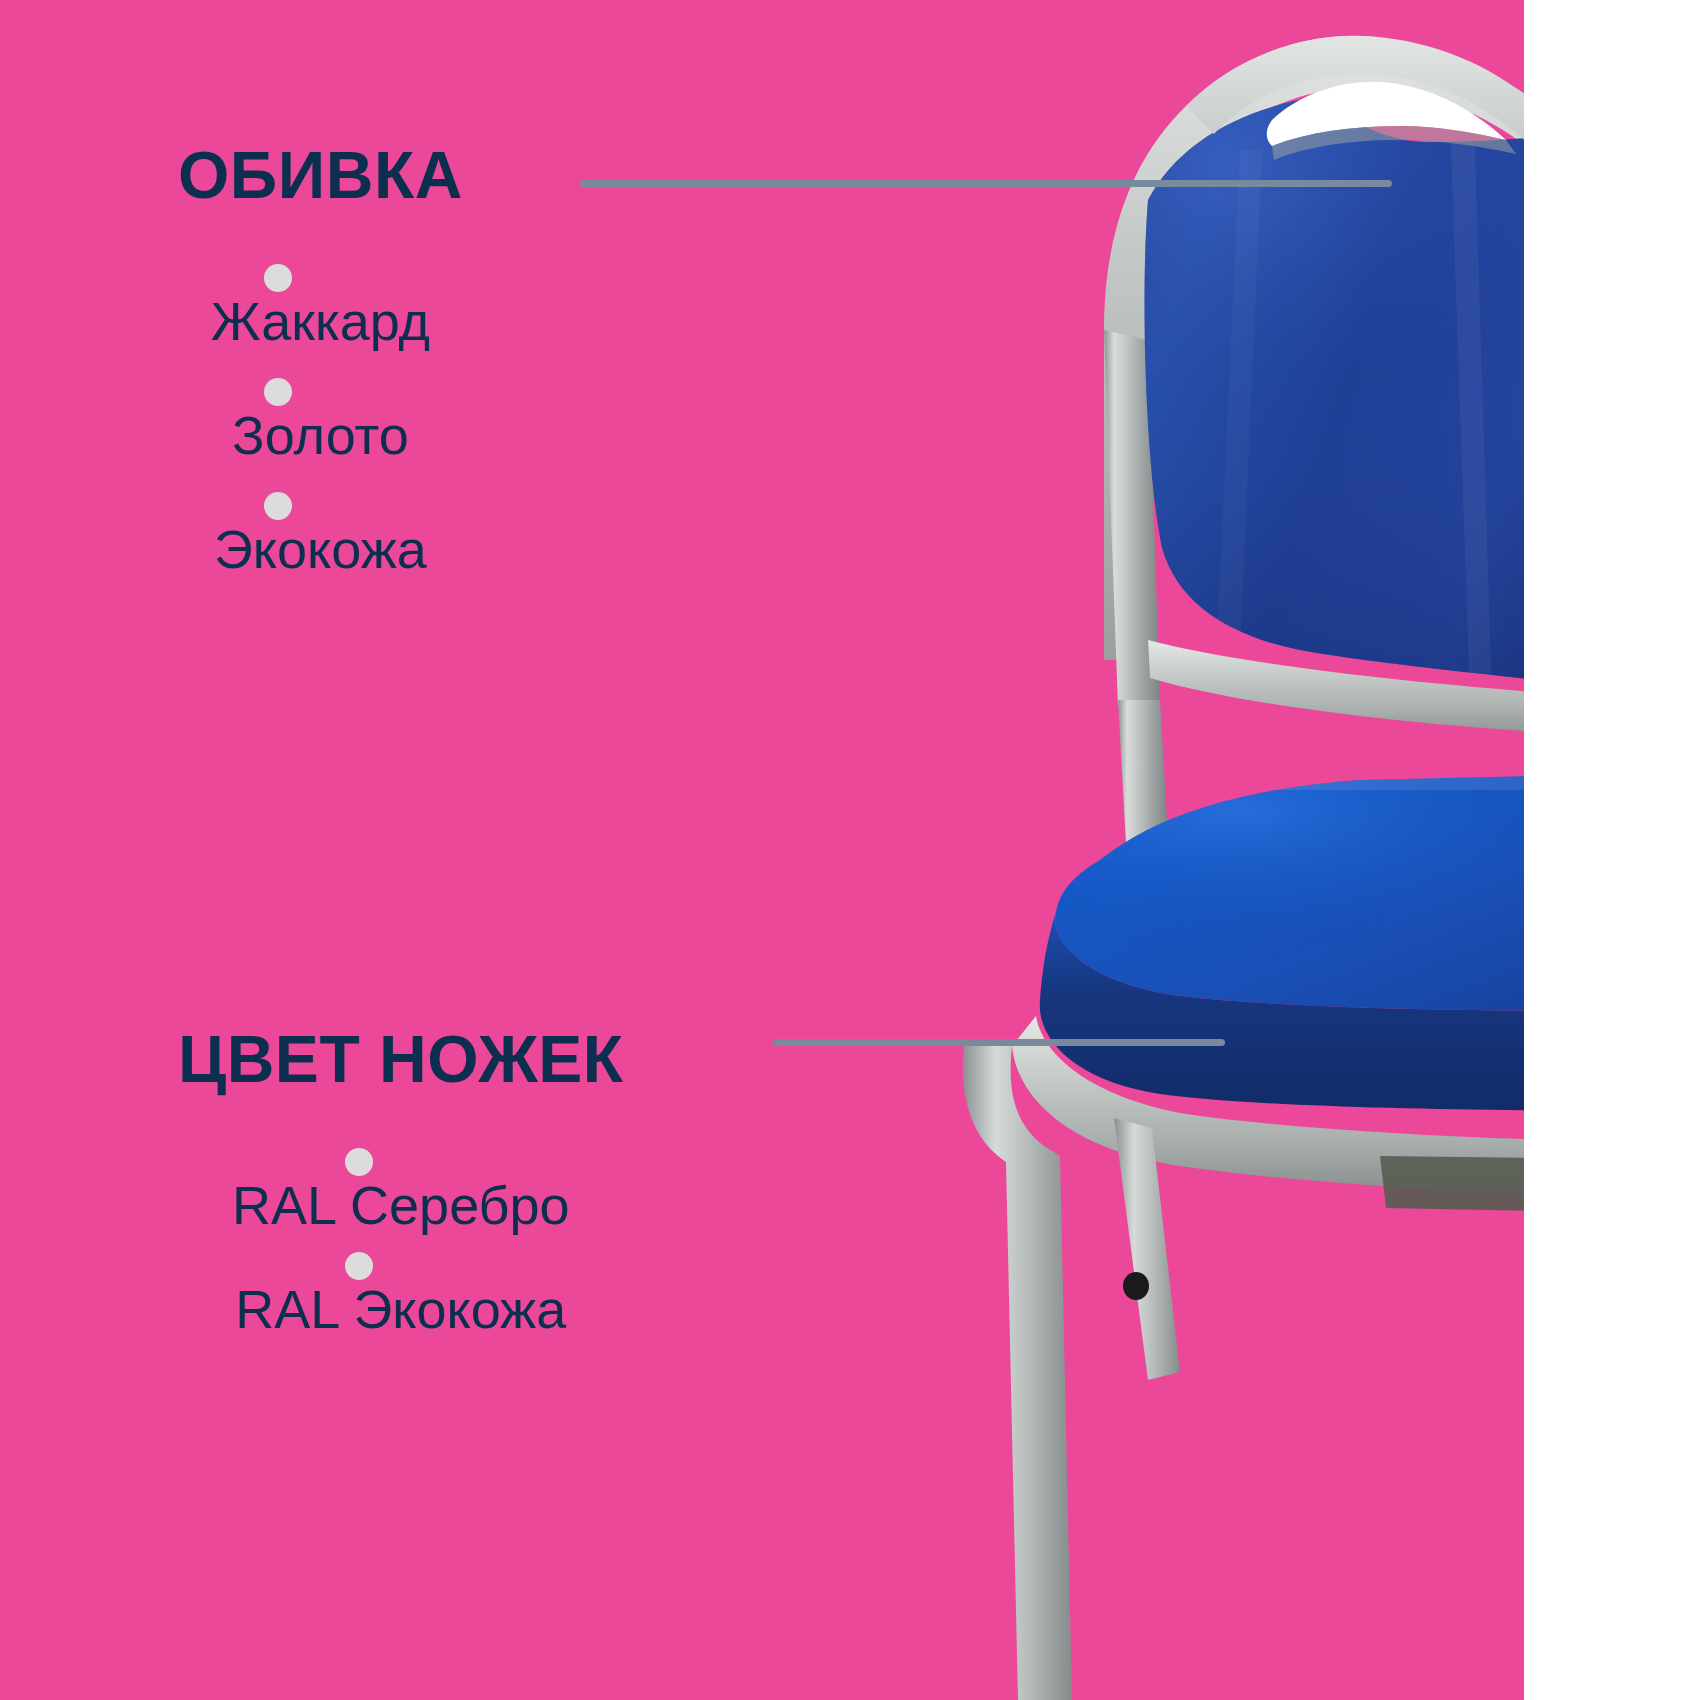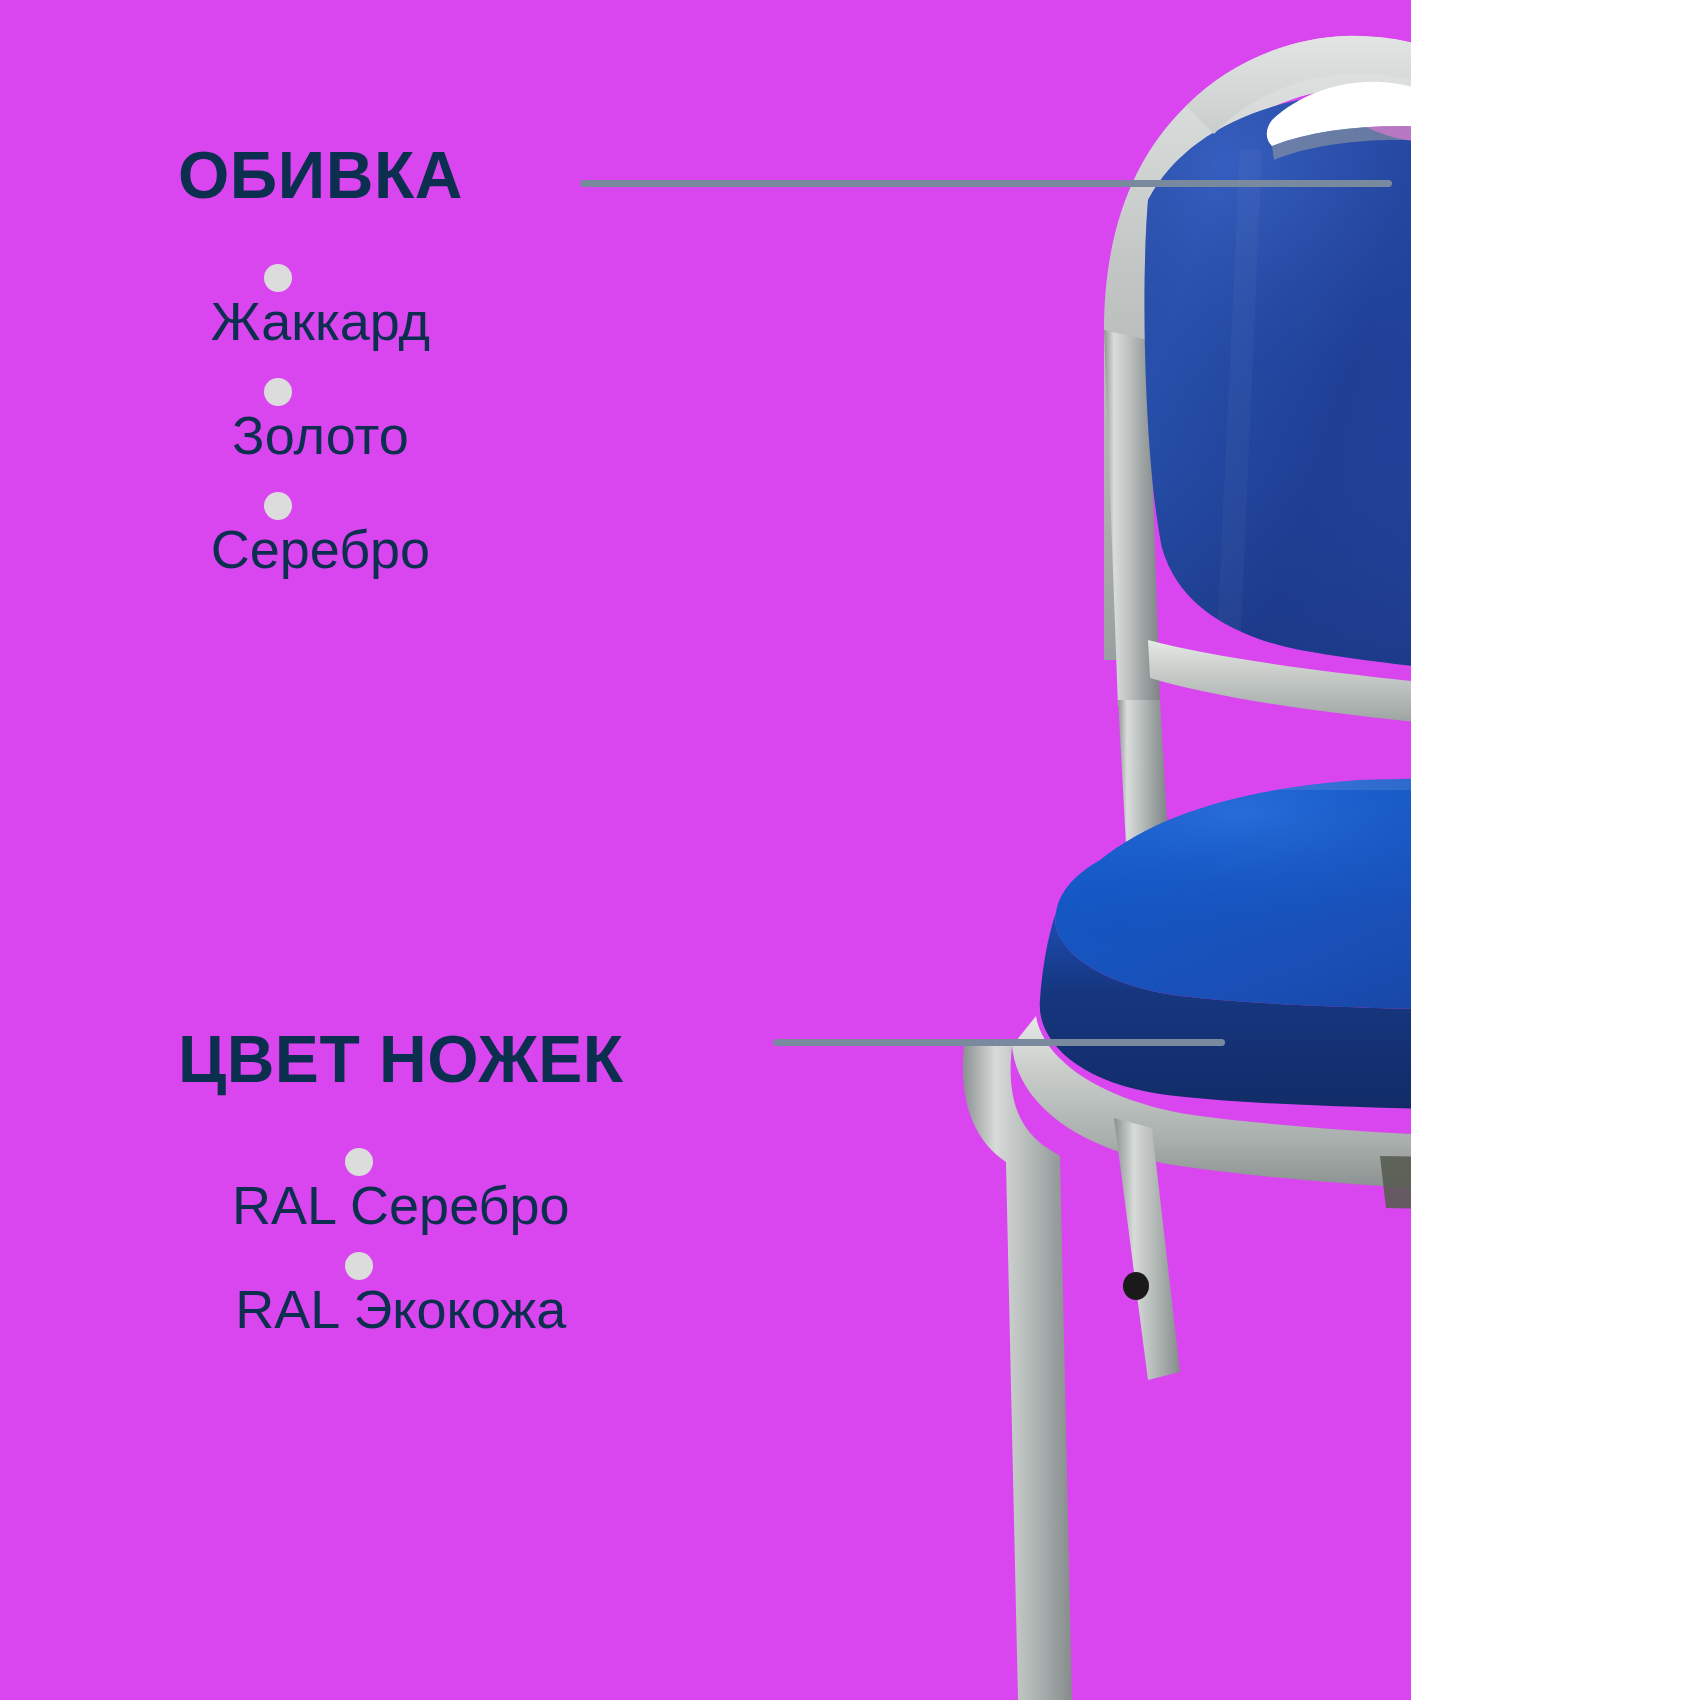--- a/index.html
+++ b/index.html
@@ -8,23 +8,23 @@
     background: #ffffff;
   }
   body {
     width: 1700px;
     height: 1700px;
     font-family: "Liberation Sans", sans-serif;
     overflow: hidden;
   }
   #canvas {
     position: relative;
-    width: 1411px;
+    width: 1524px;
     height: 1700px;
-    background: #d946ef;
+    background: #ec4899;
     overflow: hidden;
   }
 
   
   #product-photo {
     position: absolute;
     left: 0; top: 0;
     width: 1700px;
     height: 1700px;
     pointer-events: none;
@@ -284,21 +284,21 @@
       <li class="option-item">
         <span class="bullet-dot"></span>
         <span class="option-label">Жаккард</span>
       </li>
       <li class="option-item">
         <span class="bullet-dot"></span>
         <span class="option-label">Золото</span>
       </li>
       <li class="option-item">
         <span class="bullet-dot"></span>
-        <span class="option-label">Серебро</span>
+        <span class="option-label">Экокожа</span>
       </li>
     </ul>
   </div>
 
   <div class="info-block" id="block-legcolor">
     <h2 class="section-title">ЦВЕТ НОЖЕК</h2>
     <ul class="option-list">
       <li class="option-item">
         <span class="bullet-dot"></span>
         <span class="option-label">RAL Серебро</span>

